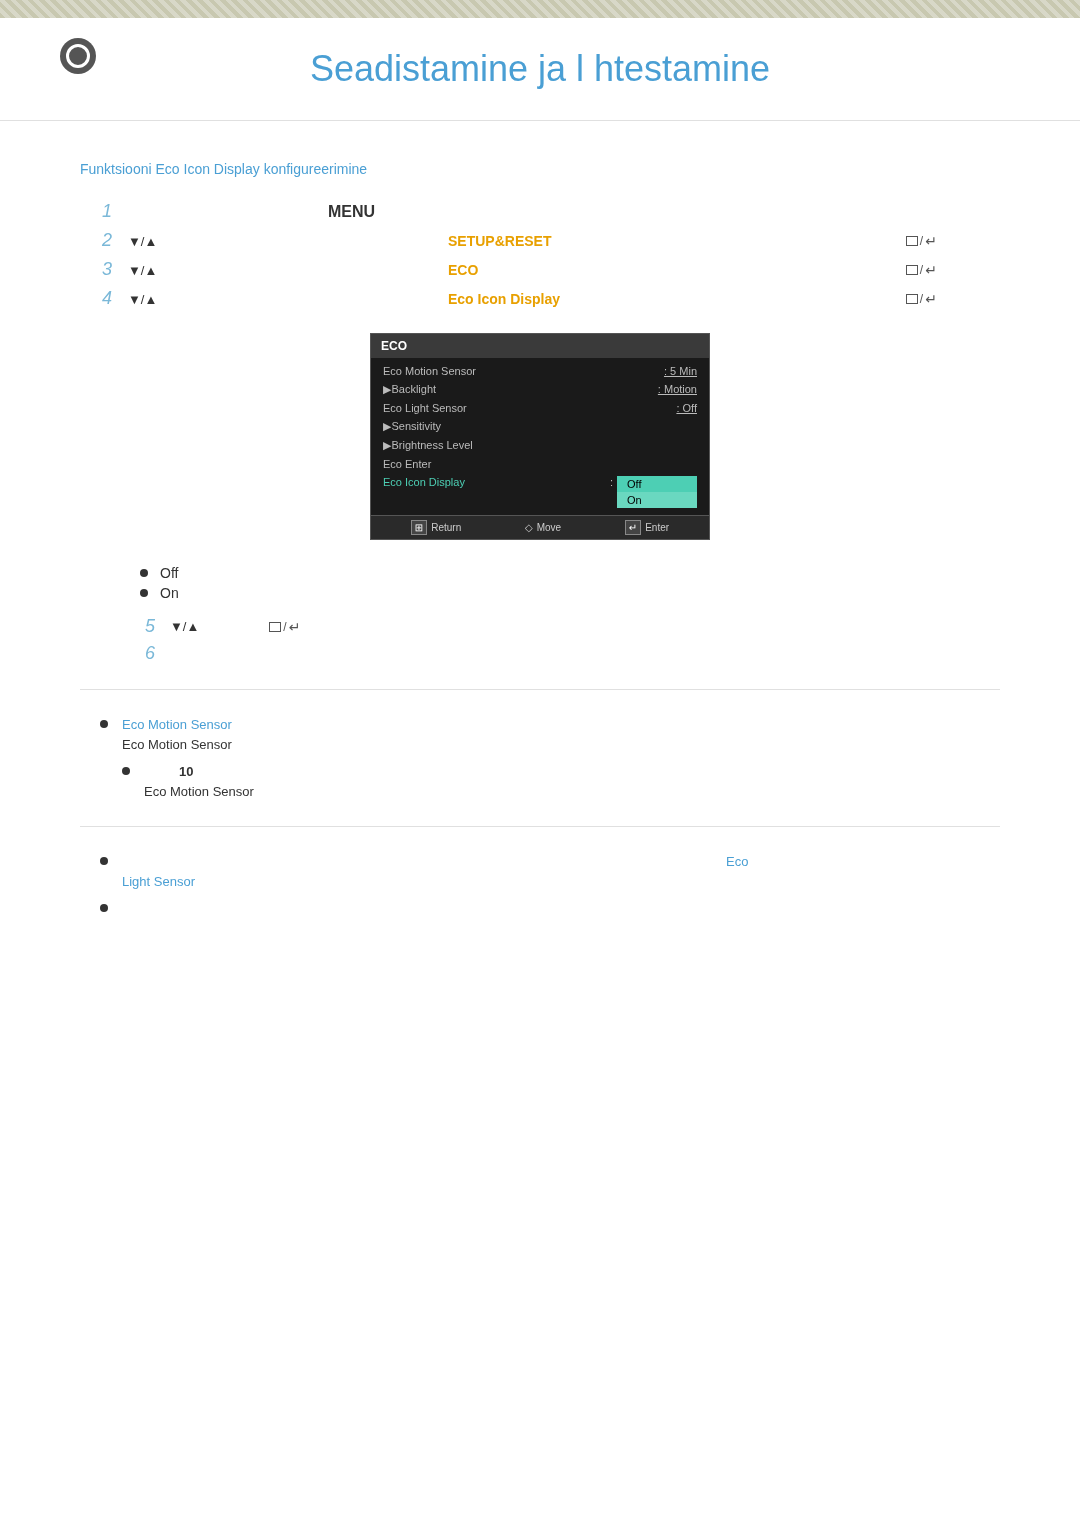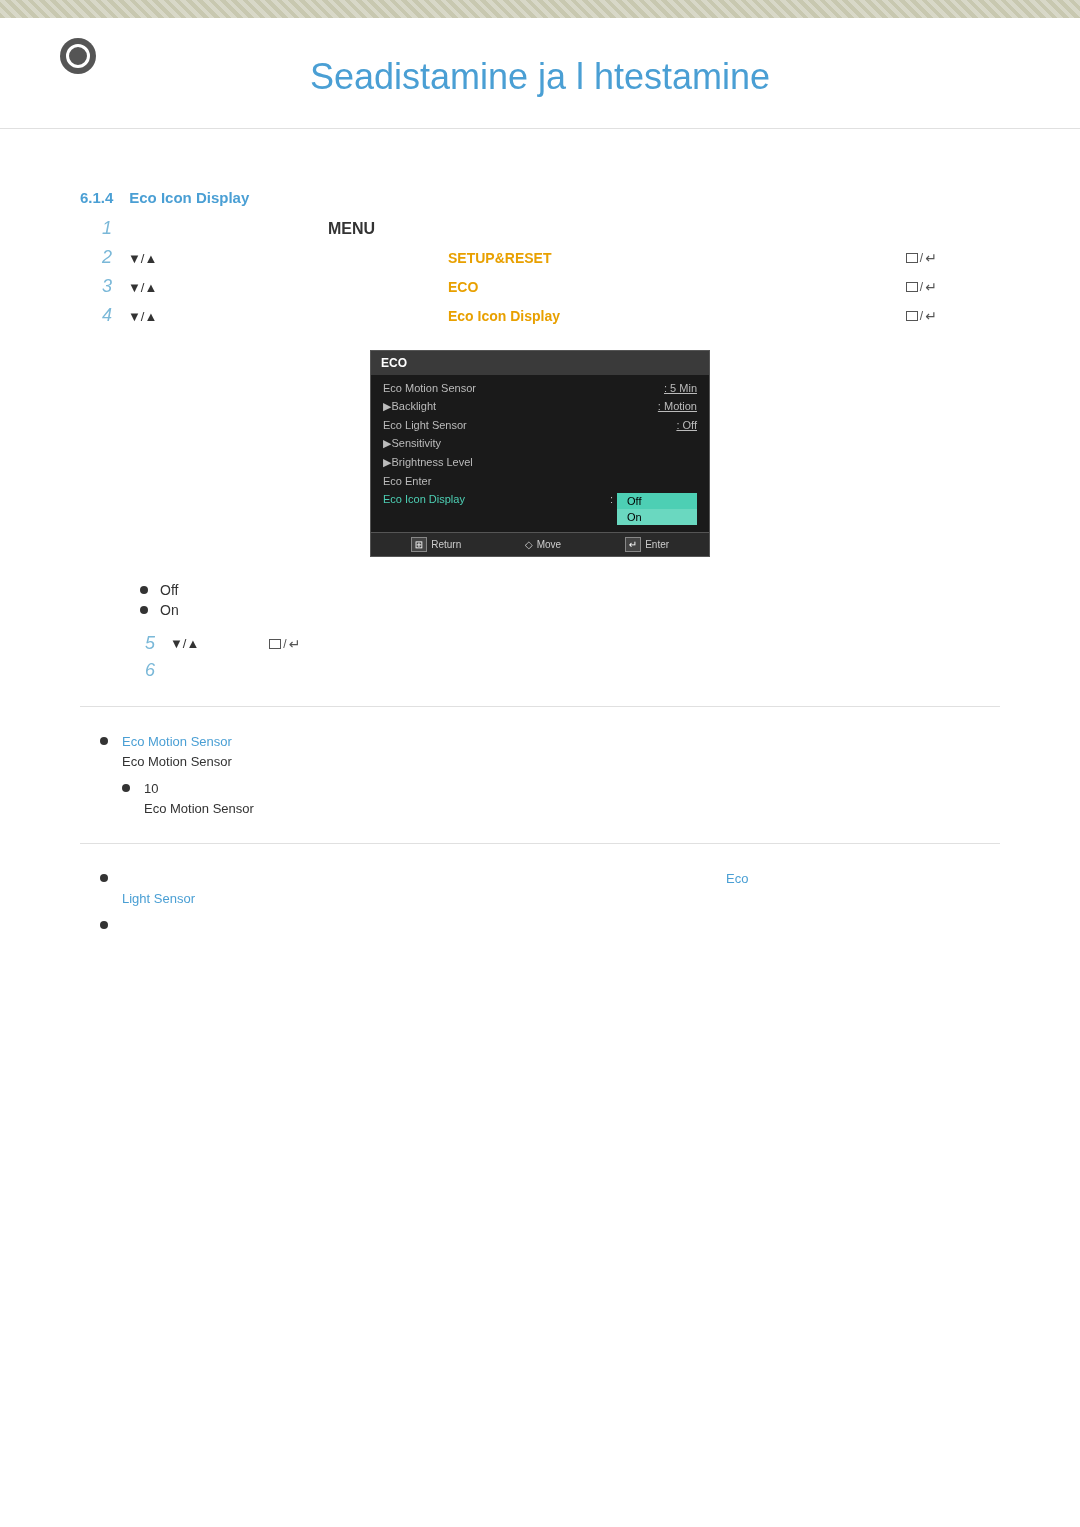--- a/index.html
+++ b/index.html
@@ -22,21 +22,21 @@
         #c8c8b0,
         #c8c8b0 4px,
         #d8d8c8 4px,
         #d8d8c8 8px
       );
       position: relative;
     }
 
     .page-header {
       background: white;
-      padding: 28px 60px 30px 60px;
+      padding: 20px 60px 30px 60px;
       position: relative;
       border-bottom: 1px solid #e0e0e0;
     }
 
     .header-icon {
       width: 36px;
       height: 36px;
       background: #555;
       border-radius: 50%;
       display: inline-flex;
@@ -259,21 +259,22 @@
       font-size: 13px;
       color: #333;
       line-height: 1.5;
     }
 
     .info-text .highlight {
       color: #4a9fd4;
     }
 
     .info-text .bold {
-      font-weight: normal;
+      font-weight: bold;
+      margin-left: 35px;
     }
 
     
     .sq-icon {
       display: inline-flex;
       align-items: center;
       gap: 2px;
       font-size: 12px;
       color: #555;
     }
@@ -296,25 +297,22 @@
 
 <div class="top-bar"></div>
 
 <div class="page-header">
   <div class="header-icon"></div>
   <h1 class="page-title">Seadistamine ja l htestamine</h1>
 </div>
 
 <div class="main-content">
 
-  <div style="margin-bottom: 8px; margin-top: 20px;">
-    <span class="section-heading">6.1.4</span>
-    <span class="section-heading" style="margin-left: 12px;">Eco Icon Display</span>
-  </div>
-
+
+  <div class="subsection-label">Funktsiooni Eco Icon Display konfigureerimine</div>
 
   <table class="steps-table">
     <tbody>
 
       <tr>
         <td class="step-num">1</td>
         <td class="step-action"></td>
         <td style="width:80px;"></td>
         <td style="font-weight:bold; font-size:16px; color:#333; width:120px;">MENU</td>
         <td></td>

